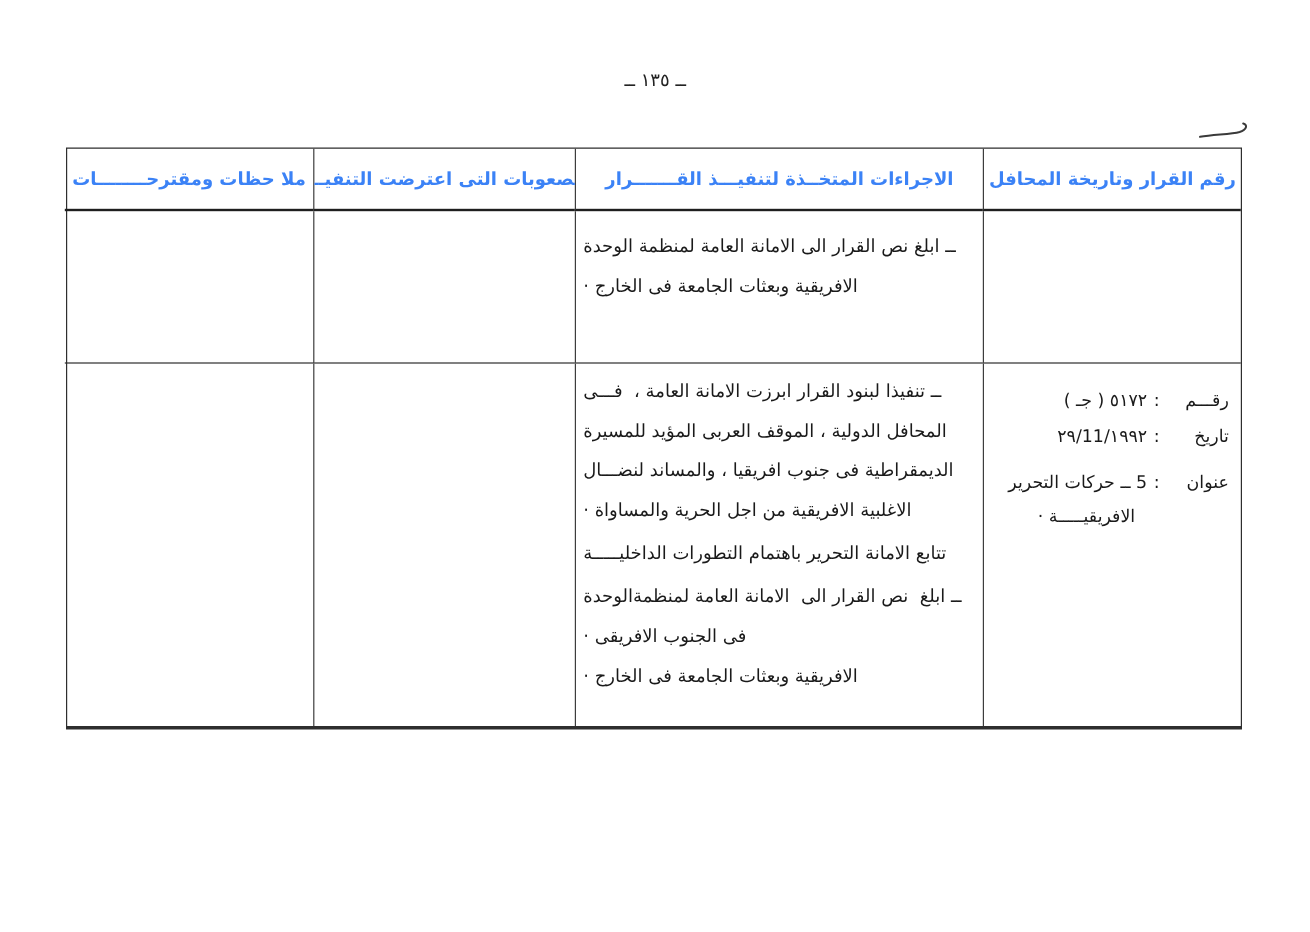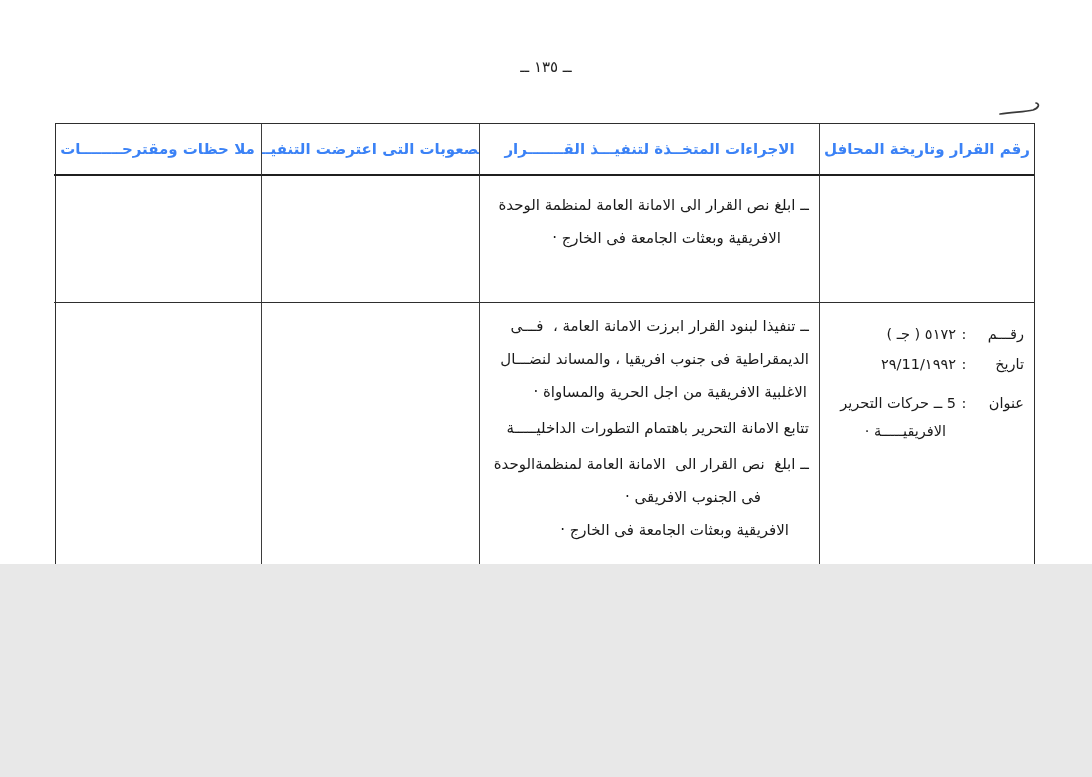--- a/index.html
+++ b/index.html
@@ -1,18 +1,18 @@
 <!DOCTYPE html>
 <html lang="ar"><head>
 <meta charset="utf-8">
 <style>
   html,body{margin:0;padding:0;background:#e8e8e8;}
   .page{
     position:relative;
-    width:1092px;height:564px;
+    width:1092px;height:777px;
     background:#ffffff;
     font-family:"DejaVu Sans",sans-serif;
     color:#1c1c1c;
     direction:rtl;
     overflow:hidden;
   }
   .page-number{
     position:absolute;top:58px;left:0;width:1092px;
     text-align:center;font-size:15px;letter-spacing:1px;color:#222;
   }
@@ -30,21 +30,21 @@
   }
   .cell{box-sizing:border-box;overflow:hidden;}
   .vline{border-left:1px solid #3d3d3d;}
   .r1{border-bottom:1.6px solid #2e2e2e;}
   .hcell{
     display:flex;align-items:center;justify-content:center;
     font-weight:bold;font-size:15px;white-space:pre;color:#3b82f6;
   }
   .actions-cell{padding:13px 10px 0 6px;font-size:15px;}
   .actions-cell.r2{padding-top:7px;}
-  .line{display:block;line-height:33px;white-space:pre;text-align:right;color:#1a1a1a;}
+  .line{display:block;line-height:33px;white-space:pre;text-align:left;color:#1a1a1a;}
   .in4{padding-right:4px;}
   .in2{padding-right:2px;}
   .in20{padding-right:20px;}
   .in28{padding-right:28px;}
   .in48{padding-right:48px;}
   .pgap{margin-top:3px;}
   .decision-cell{padding:16px 10px 0 2px;font-size:14.5px;}
   .dec-line{display:flex;align-items:baseline;line-height:30px;white-space:pre;color:#1a1a1a;}
   .dec-lbl{width:52px;flex:0 0 52px;}
   .dec-sep{width:16px;flex:0 0 16px;text-align:center;}
@@ -91,20 +91,21 @@
       <div class="dec-line dec-gap">
         <span class="dec-lbl">عنوان</span>
         <span class="dec-sep">:</span>
         <span class="dec-val">5 ــ حركات التحرير</span>
       </div>
       <span class="dec-cont">الافريقيـــــة ·</span>
     </div>
 
     <div class="cell vline actions-cell r2">
       <span class="line">ــ تنفيذا لبنود القرار ابرزت الامانة العامة ،  فـــى</span>
+      <span class="line in4">المحافل الدولية ، الموقف العربى المؤيد للمسيرة</span>
       <span class="line">الديمقراطية فى جنوب افريقيا ، والمساند لنضـــال</span>
       <span class="line in2">الاغلبية الافريقية من اجل الحرية والمساواة ·</span>
       <span class="line pgap">تتابع الامانة التحرير باهتمام التطورات الداخليـــــة</span>
       <span class="line pgap">ــ ابلغ  نص القرار الى  الامانة العامة لمنظمةالوحدة</span>
       <span class="line in48">فى الجنوب الافريقى ·</span>
       <span class="line in20">الافريقية وبعثات الجامعة فى الخارج ·</span>
     </div>
 
     <div class="cell vline"></div>
     <div class="cell"></div>

